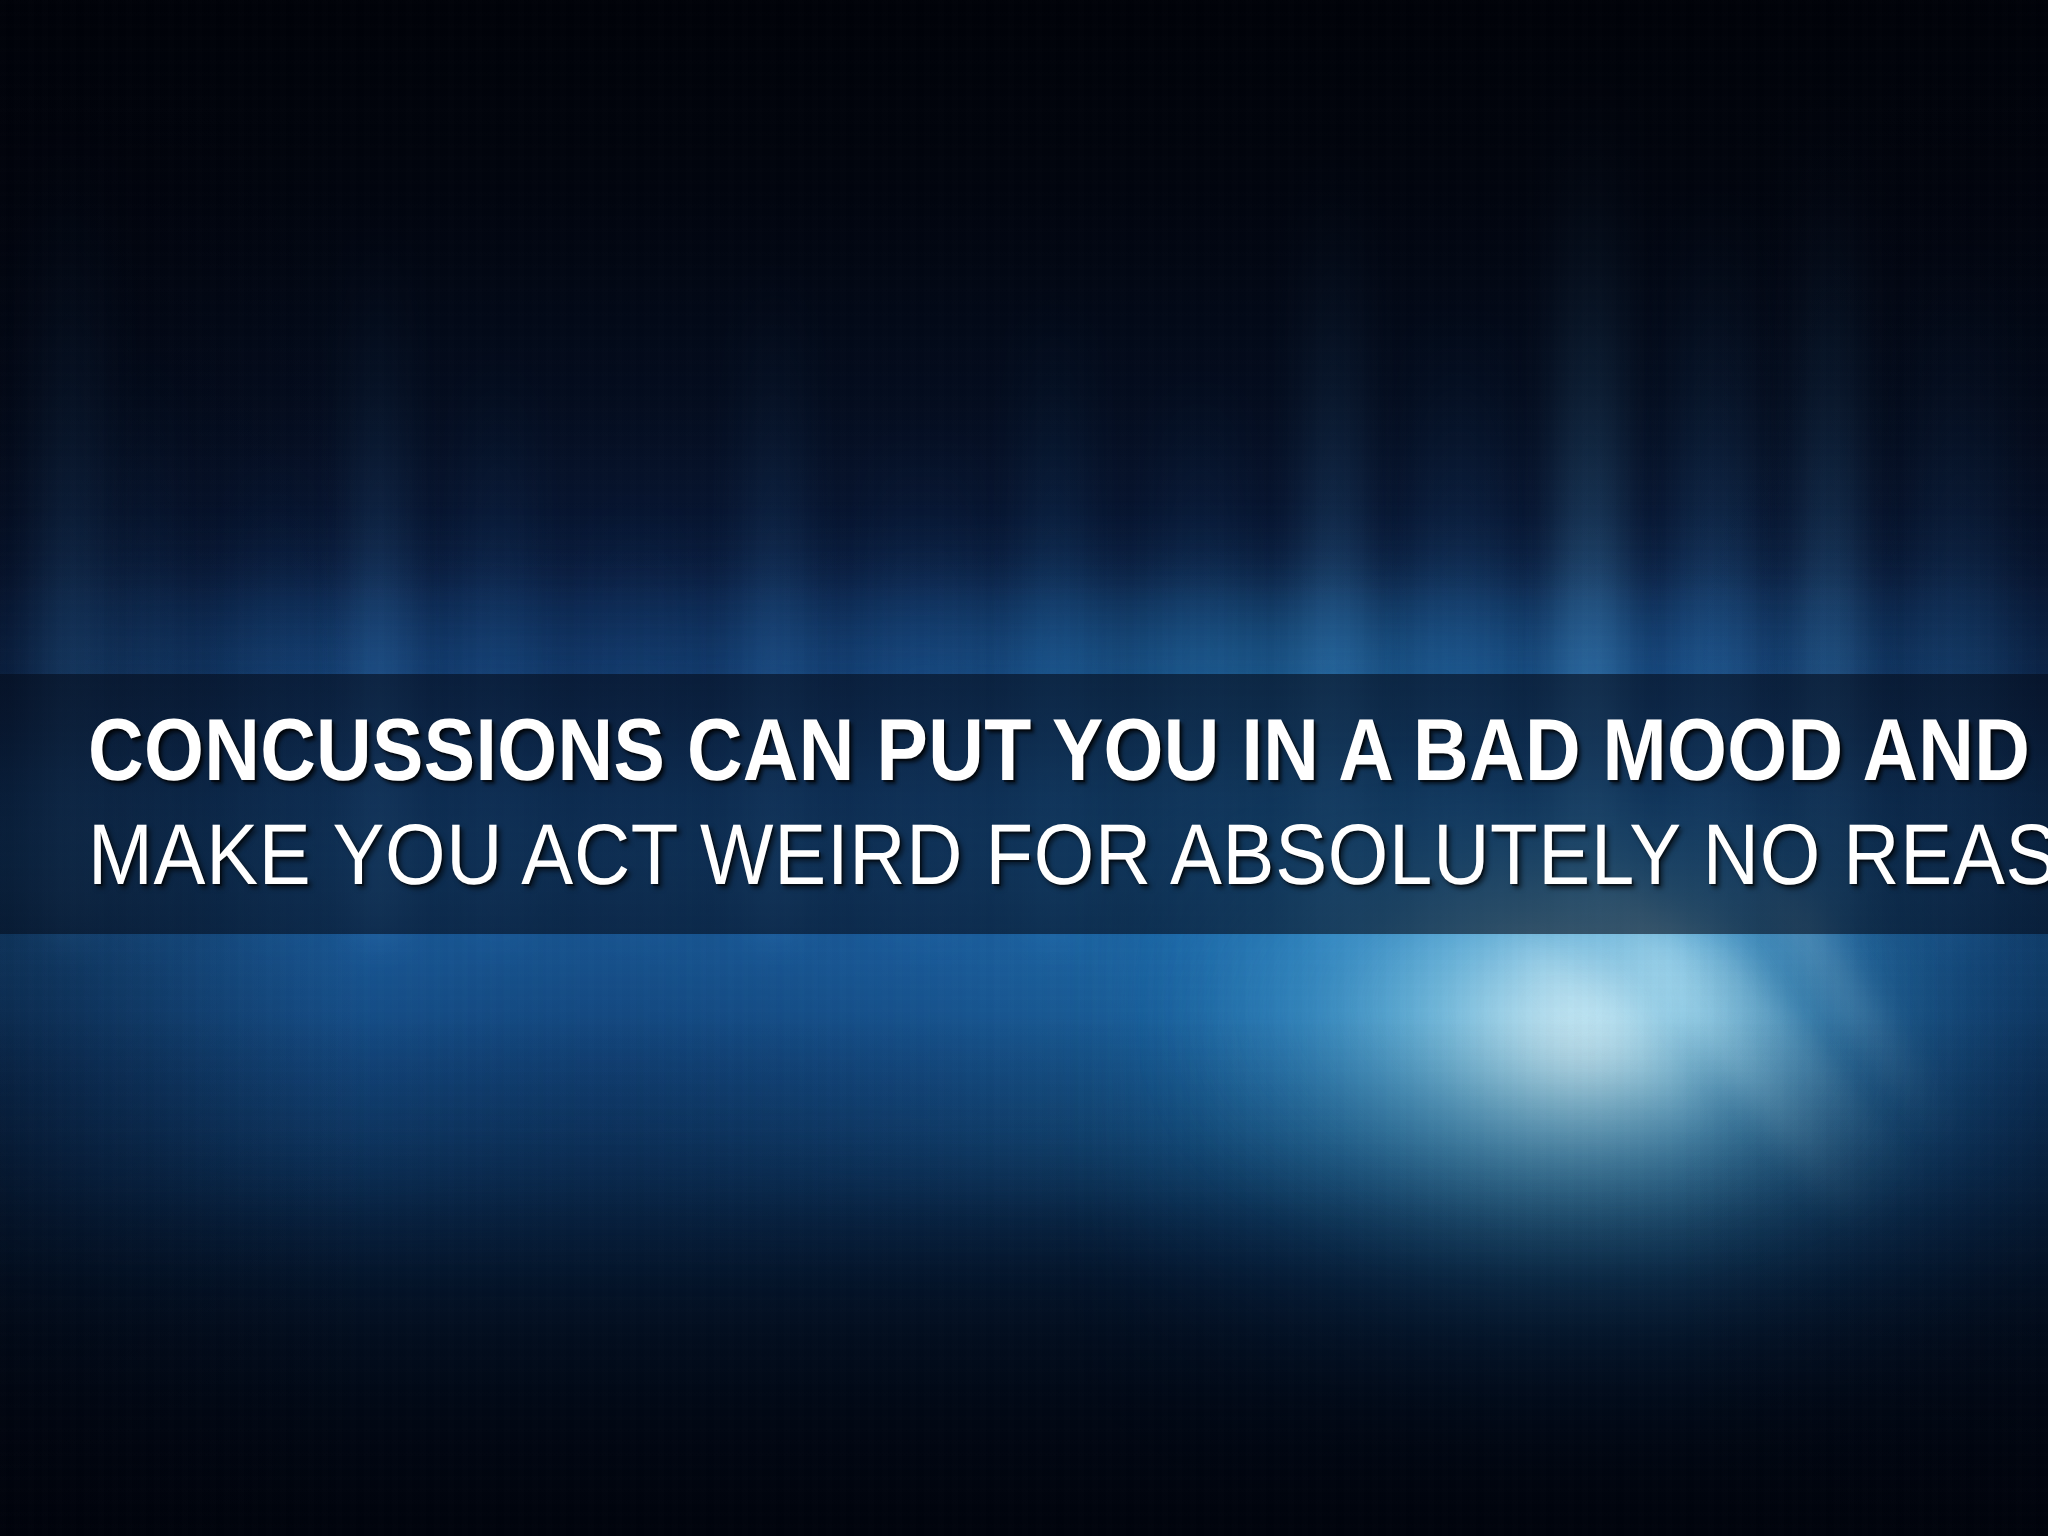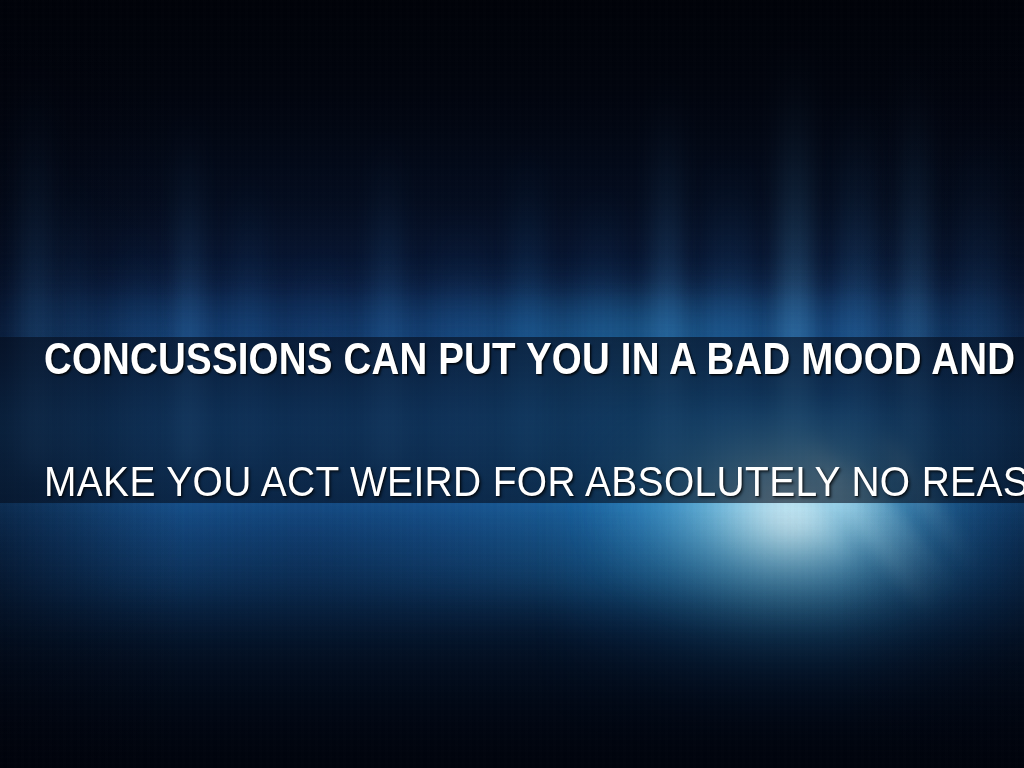--- a/index.html
+++ b/index.html
@@ -177,30 +177,30 @@
       rgba(0,2,10,0.30) 100%);
     pointer-events: none;
   }
 
   
   .text-band {
     position: absolute;
     left: 0;
     top: 337px;
     width: 1024px;
-    height: 166px;
+    height: 130px;
     background: linear-gradient(to bottom,
       rgba(4,12,28,0.62) 0%,
       rgba(5,14,32,0.56) 48%,
       rgba(4,12,28,0.60) 100%);
     box-sizing: border-box;
     padding: 0 0 0 44px;
     display: flex;
     flex-direction: column;
-    justify-content: space-between;
+    justify-content: center;
     overflow: hidden;
   }
 
   .line {
     color: #ffffff;
     white-space: nowrap;
     line-height: 1.0;
   }
 
   .line-1 {

